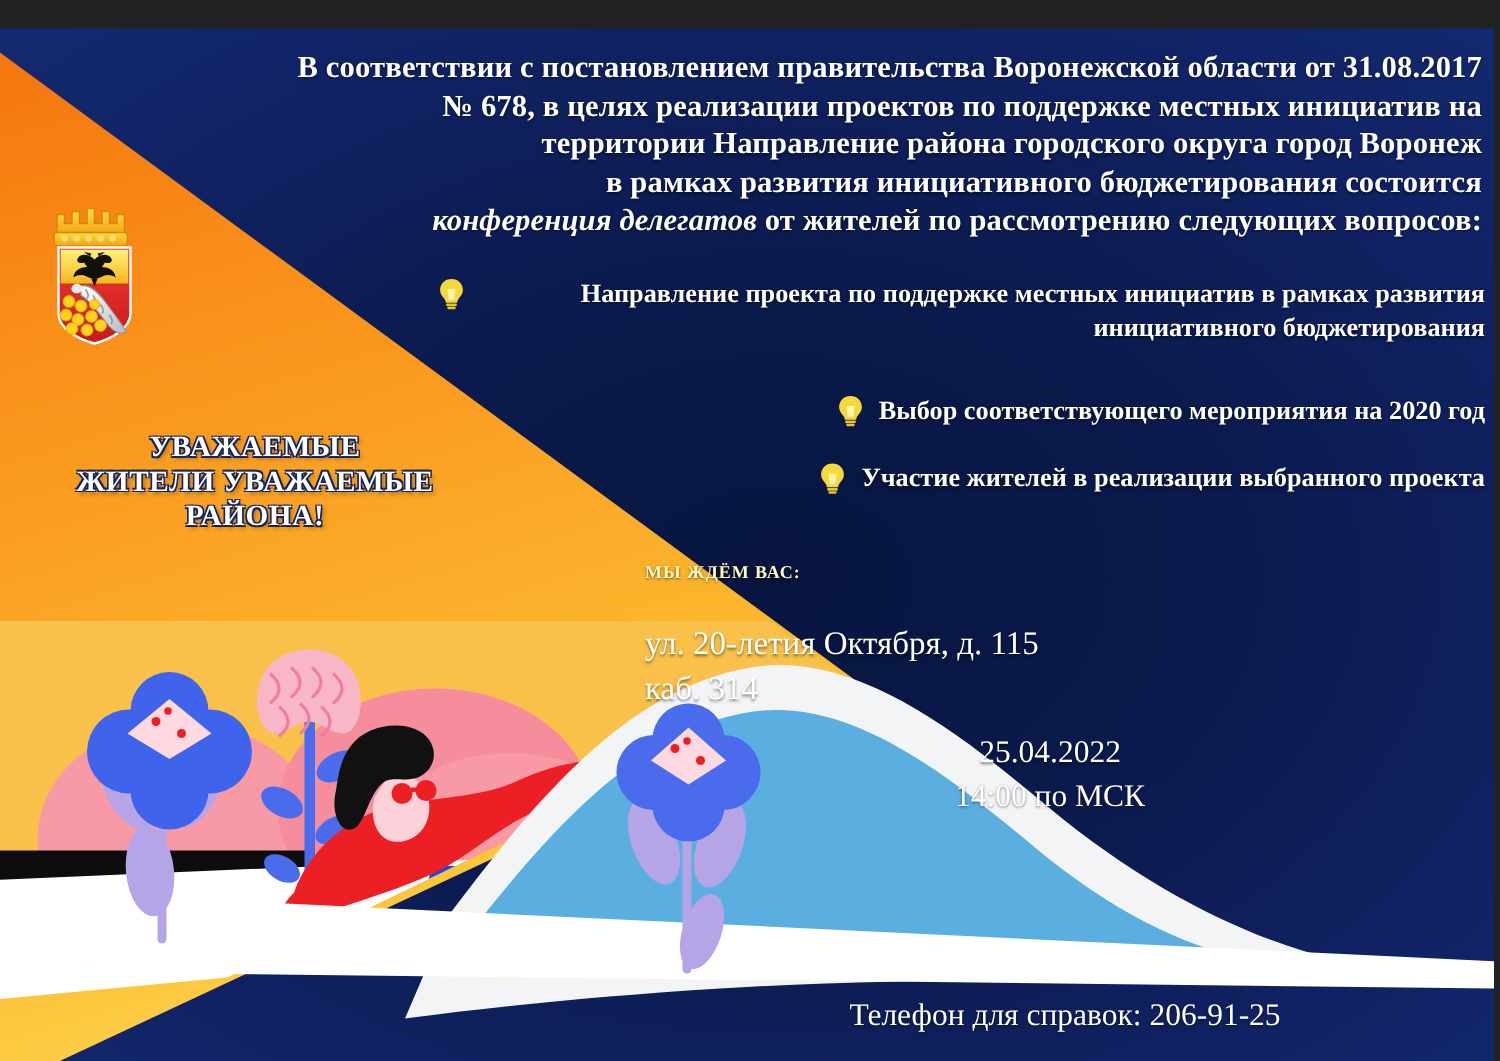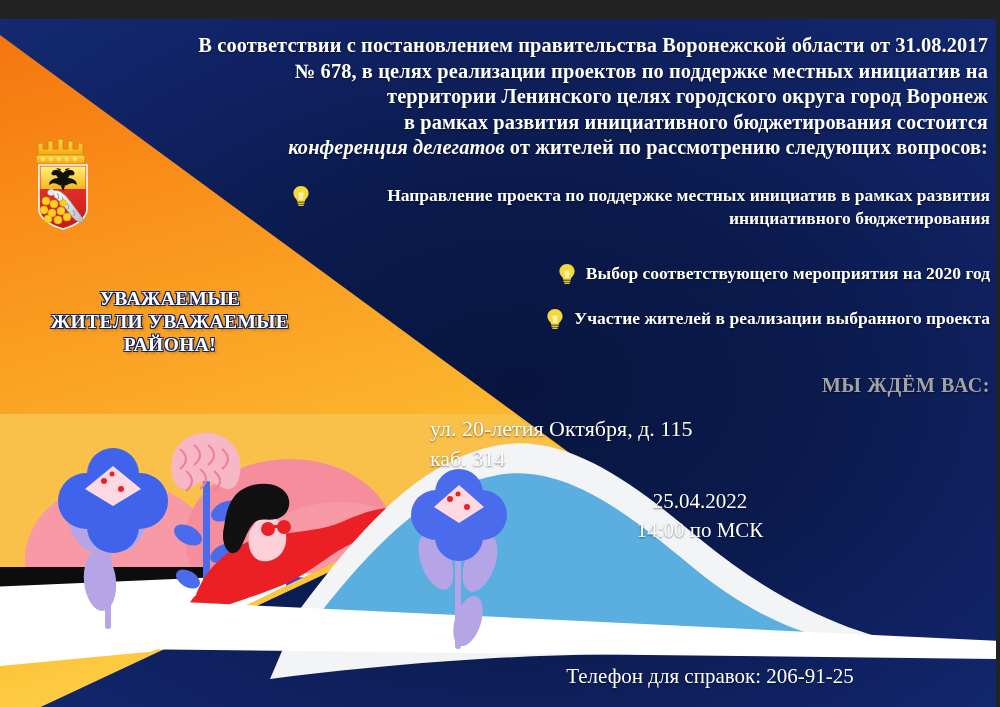--- a/index.html
+++ b/index.html
@@ -53,22 +53,22 @@
     text-shadow:0 1px 2px rgba(0,0,0,.55);
     margin-bottom:22px;
   }
   .bullet .btxt{text-align:right;max-width:670px;}
   .bulb{
     flex:0 0 auto;width:20px;height:22px;margin-right:9px;margin-top:1px;
   }
 
   .wait-title{
     position:absolute;left:430px;top:355px;width:560px;
-    text-align:right;color:#a3a3a3;
-    font-size:20px;font-weight:bold;letter-spacing:.6px;
+    text-align:left;color:#fef9c3;
+    font-size:12px;font-weight:bold;letter-spacing:.6px;
     text-shadow:0 1px 2px rgba(0,0,0,.55);
   }
   .addr{
     position:absolute;left:430px;top:395px;width:560px;
     text-align:left;color:#fff;
     font-size:22px;line-height:30px;
     text-shadow:0 1px 2px rgba(0,0,0,.5);
   }
   .datetime{
     position:absolute;left:430px;top:468px;width:540px;
@@ -332,21 +332,21 @@
         <circle cx="18" cy="88" r="4"></circle>
       <circle cx="28" cy="89" r="4"></circle>
         <circle cx="37" cy="86" r="4"></circle>
       <circle cx="33" cy="72" r="3.4"></circle>
     </g>
   </svg>
 
   <div class="head-block">
     <span class="lead">В соответствии с постановлением правительства Воронежской области от 31.08.2017</span>
     <span class="lead">№ 678, в целях реализации проектов по поддержке местных инициатив на</span>
-    <span class="lead">территории Ленинского целях городского округа город Воронеж</span>
+    <span class="lead">территории Направление района городского округа город Воронеж</span>
     <span class="lead">в рамках развития инициативного бюджетирования  состоится</span>
     <span class="lead"><em class="conf">конференция делегатов</em><span> от жителей по рассмотрению следующих вопросов:</span></span>
   </div>
 
   <div class="bullets">
 
     <div class="bullet">
       <svg class="bulb" viewBox="0 0 20 22">
         <path d="M10,1 C5.6,1 2.4,4.3 2.4,8.2 C2.4,11 4.1,12.8 5.3,14.3
                  C6,15.2 6.2,16 6.2,16.8 L13.8,16.8 C13.8,16 14,15.2 14.7,14.3

